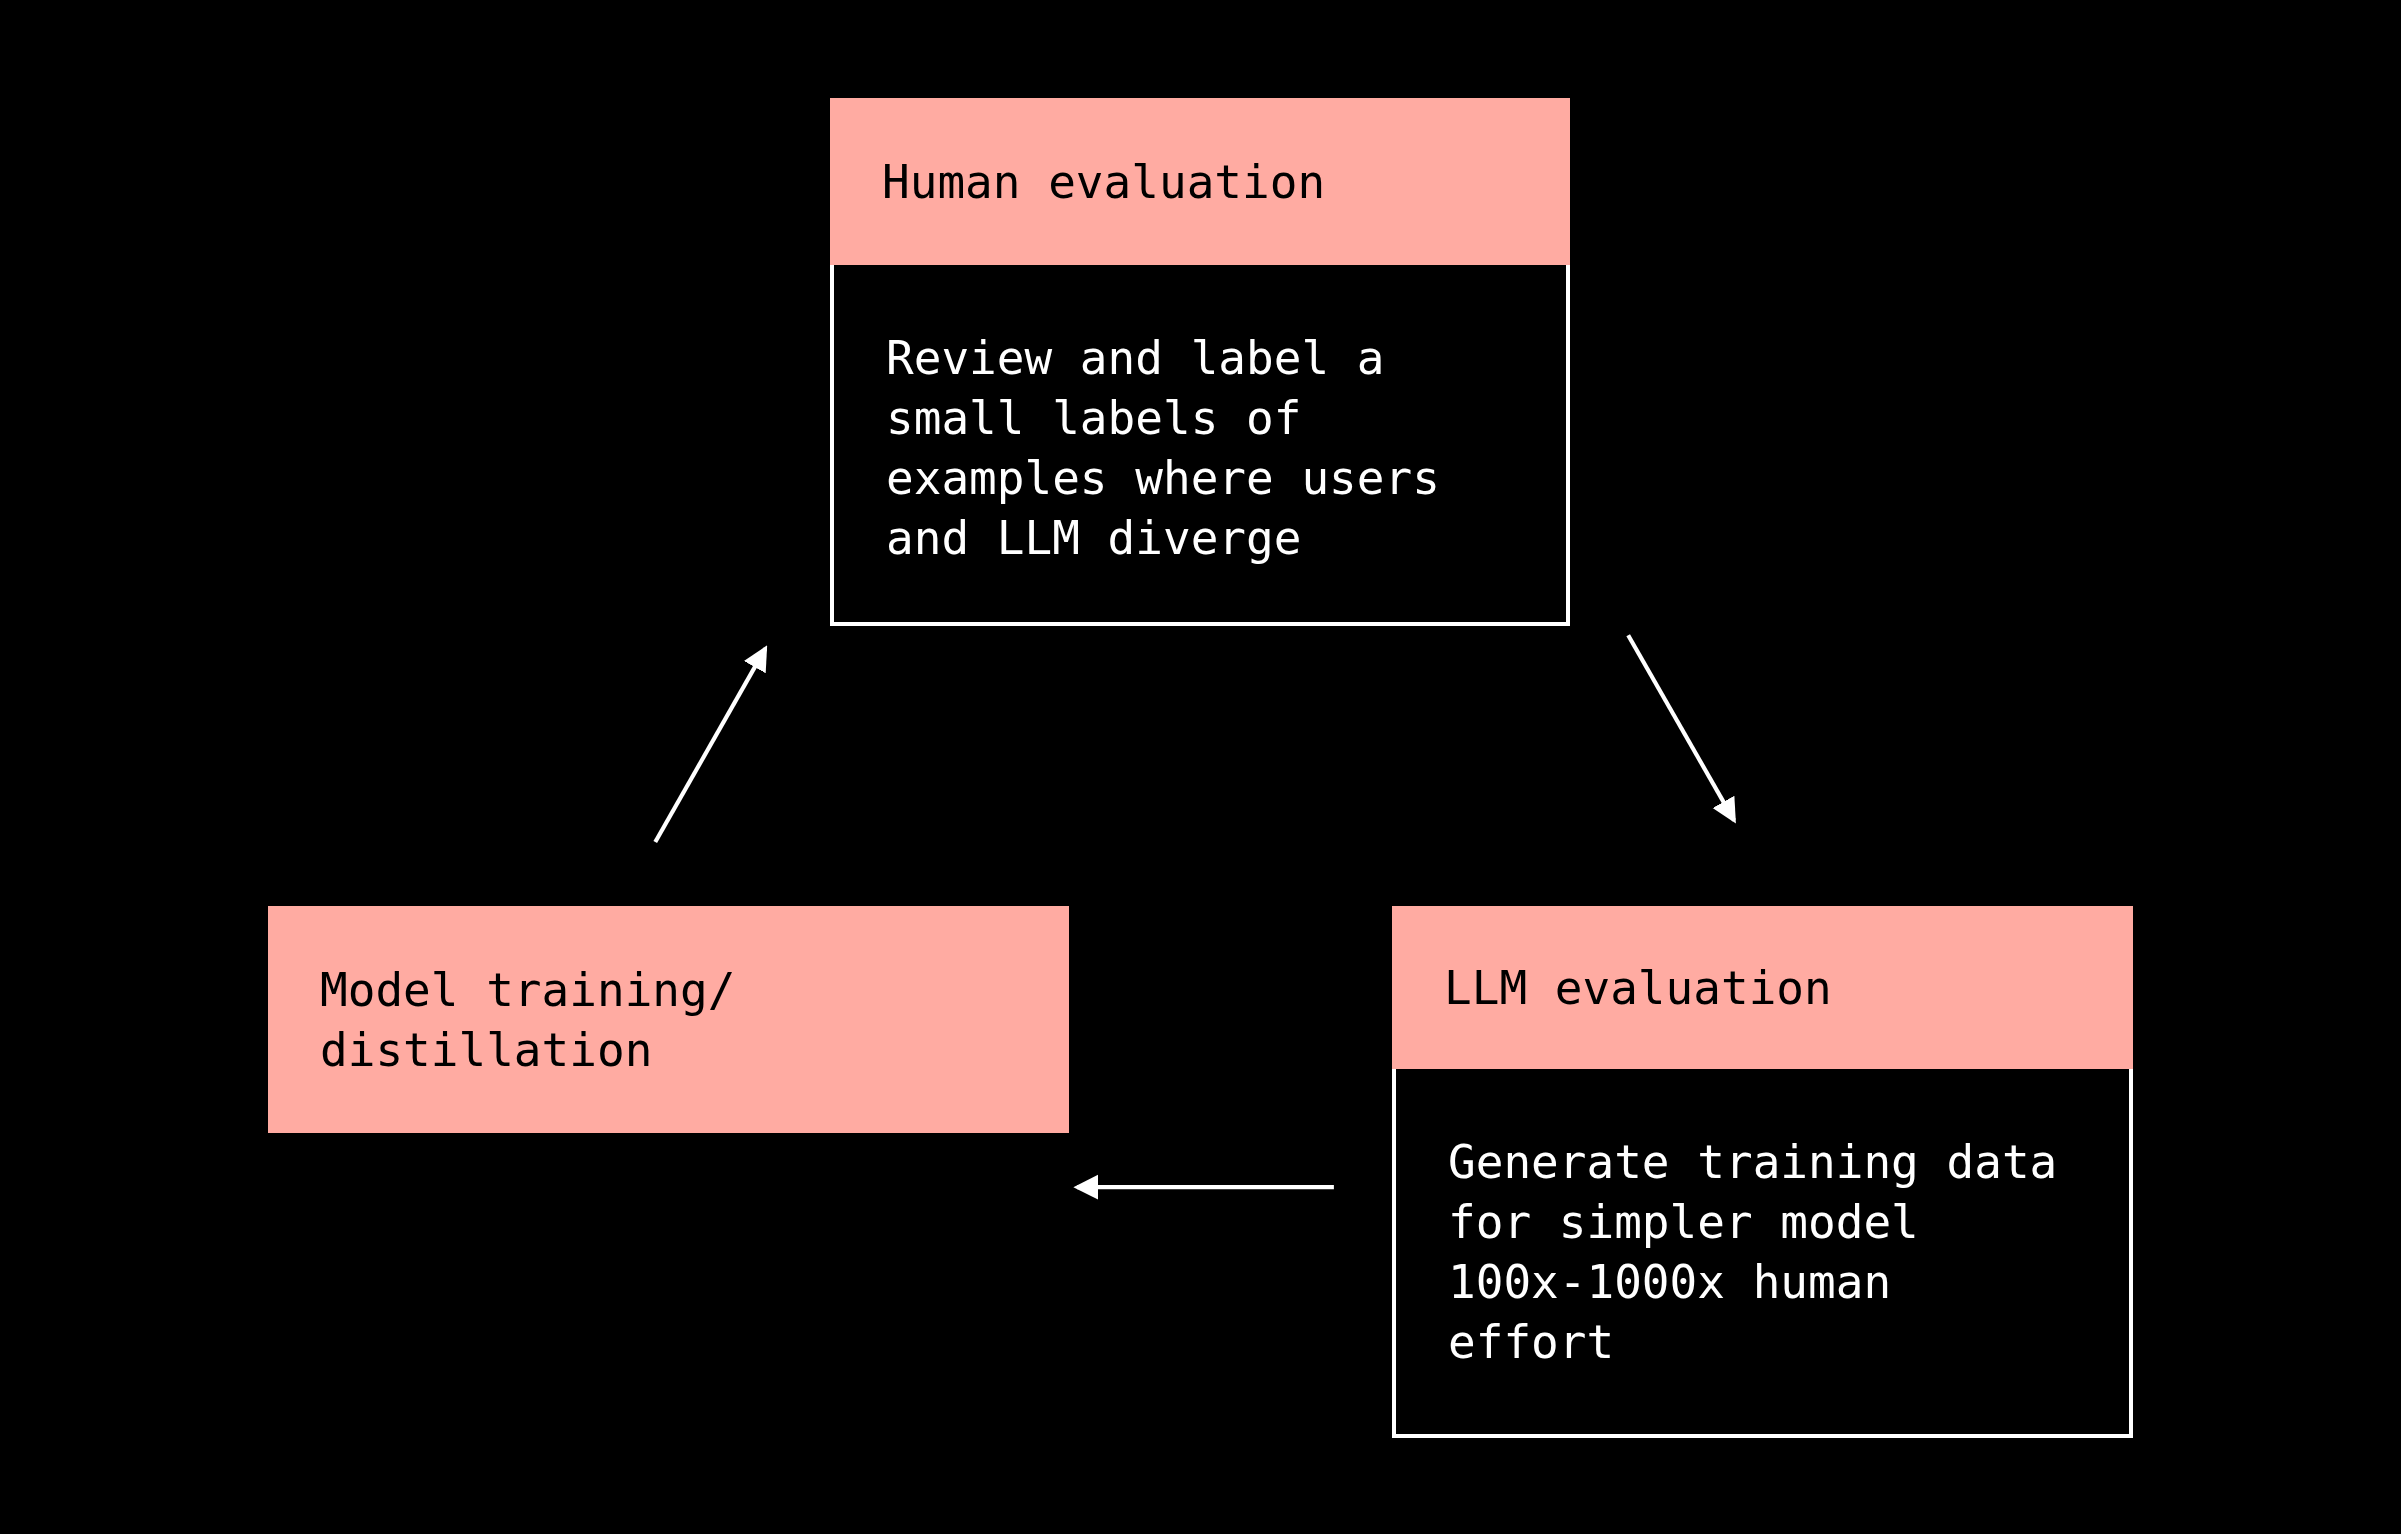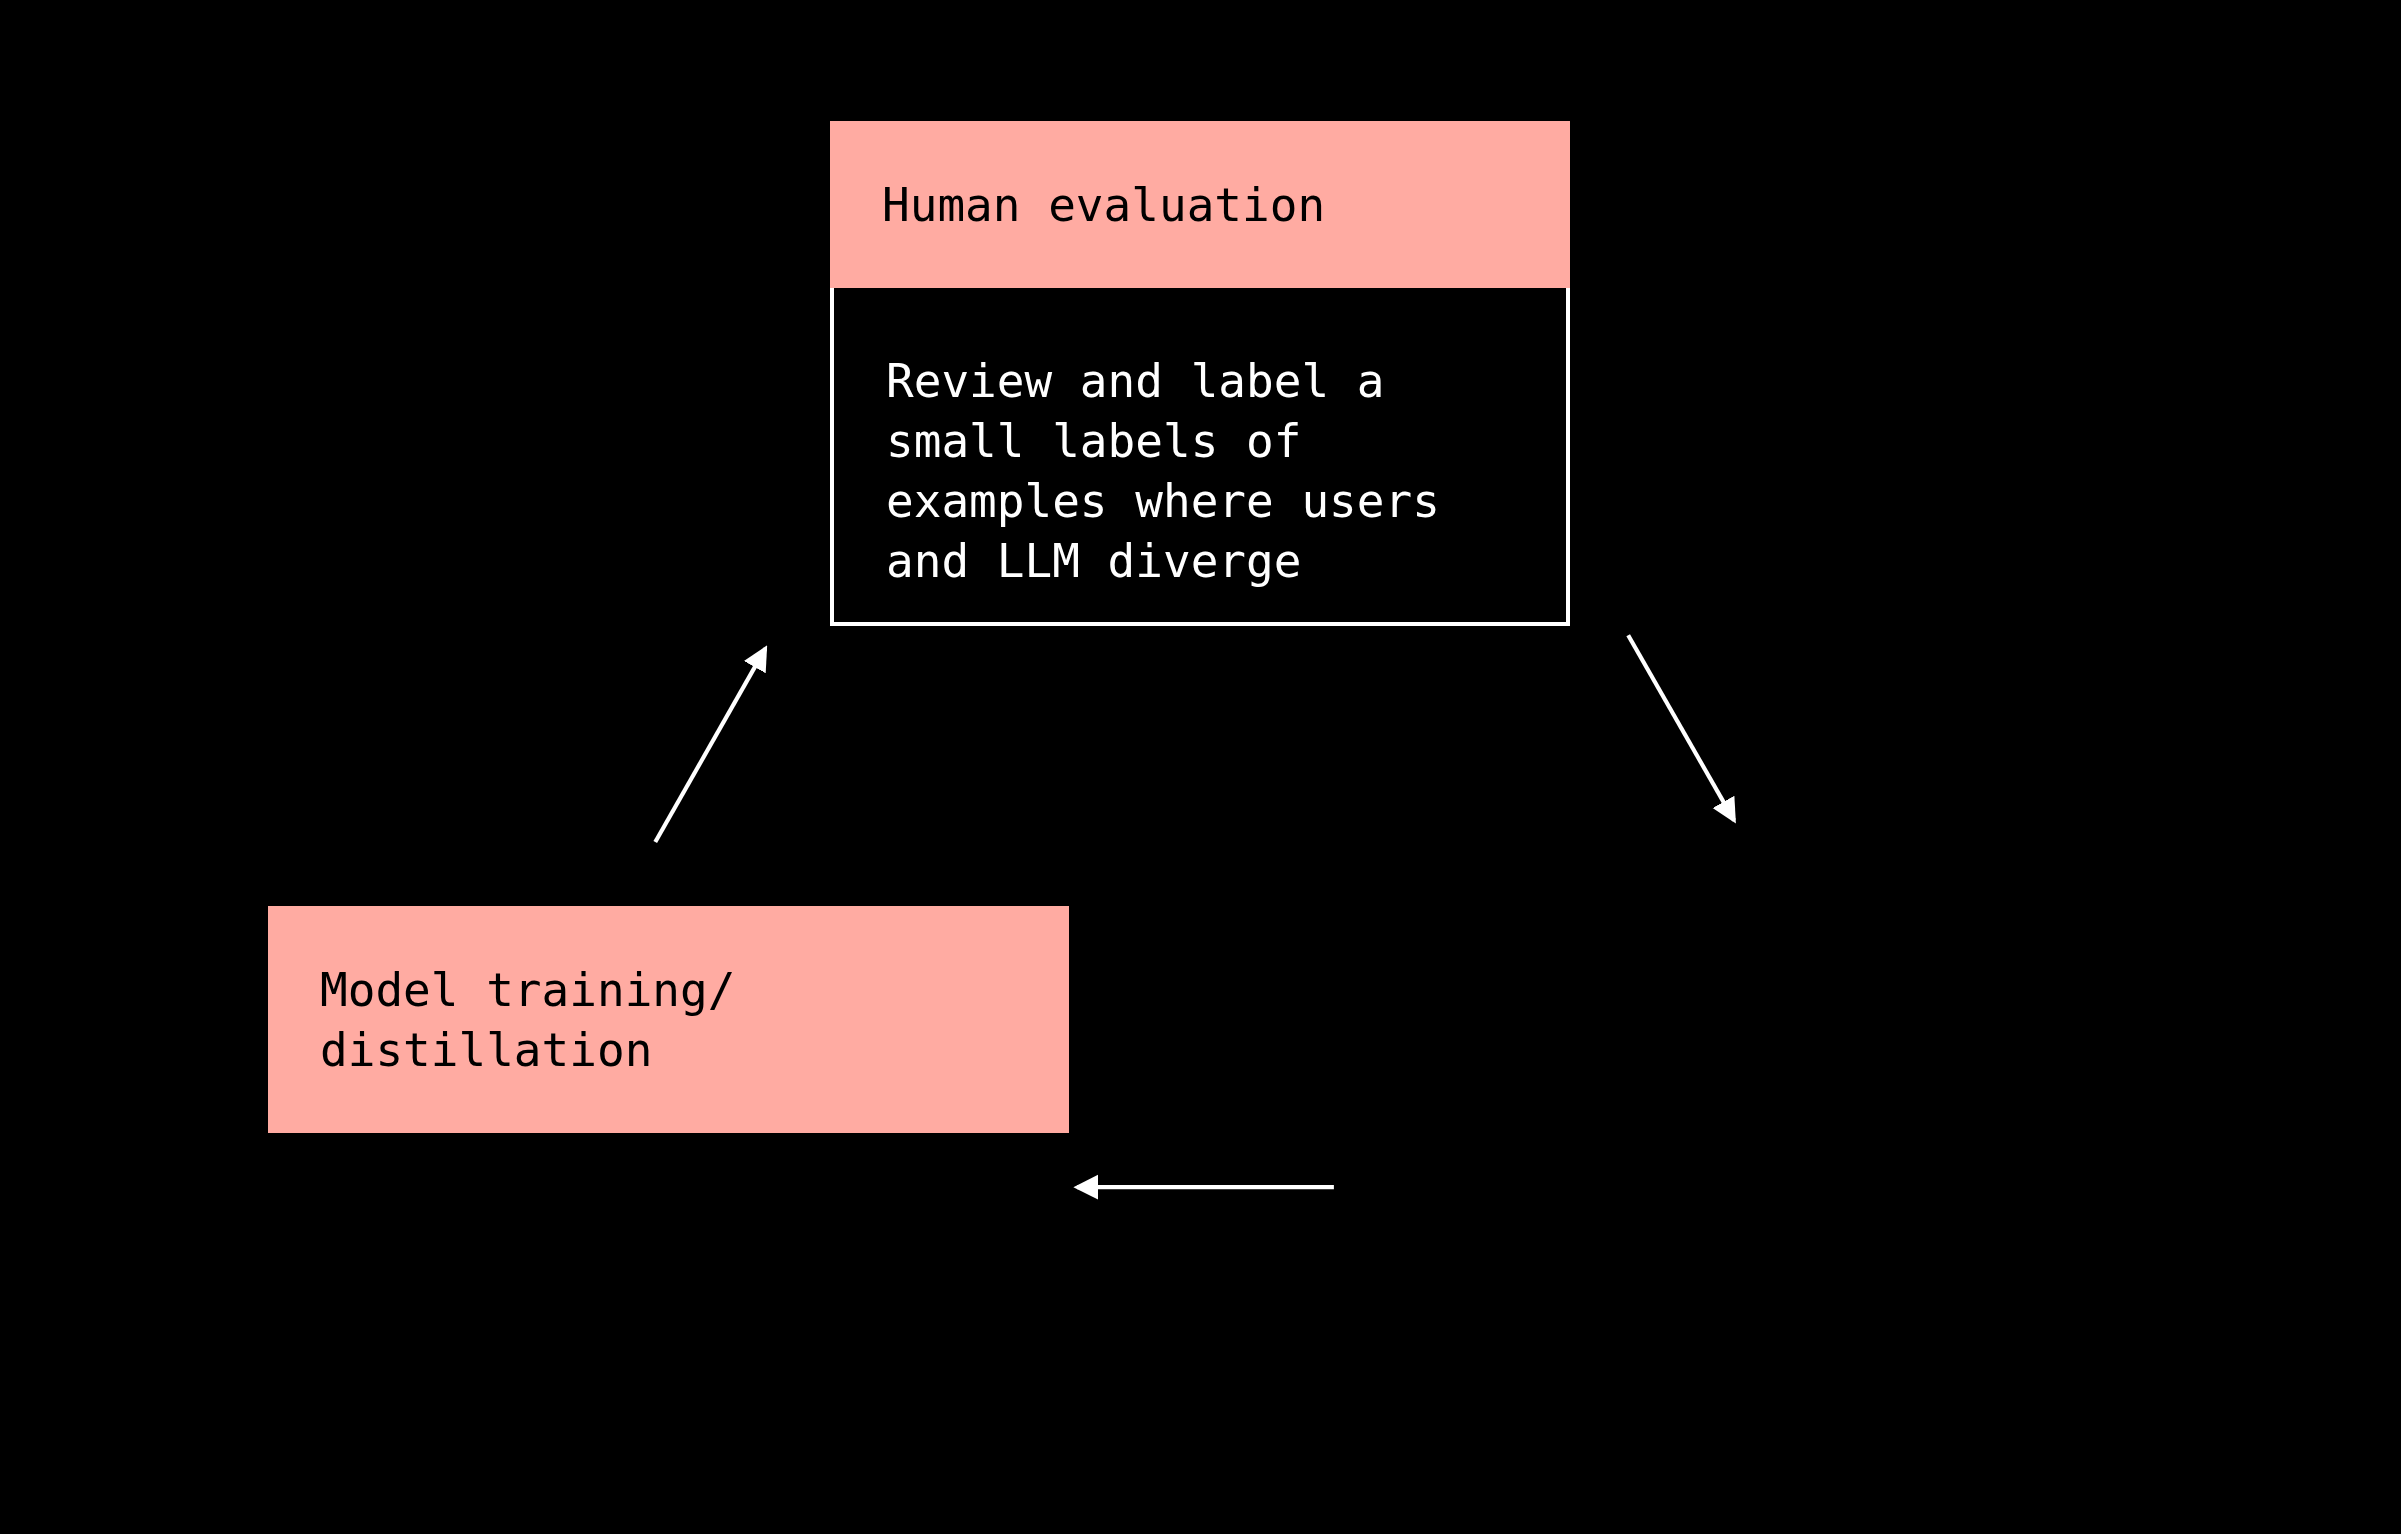--- a/index.html
+++ b/index.html
@@ -39,21 +39,21 @@
     border-top: none;
     padding: 63px 16.7px 16.7px 52px;
     font-size: 46px;
     line-height: 60px;
     white-space: pre-line;
     box-sizing: border-box;
     flex: 1;
   }
   
   .card-human { left: 830px;  top: 98px;  width: 740px; height: 528px; }
-  .card-human  .card-header { height: 167px; margin-top: 23px; }
+  .card-human  .card-header { height: 167px; }
   .card-model { left: 268px;  top: 906px; width: 801px; height: 532px; }
   .card-model  .card-header { height: 227px; }
   .card-llm   { left: 1392px; top: 906px; width: 741px; height: 532px; }
   .card-llm    .card-header { height: 163px; }
 
   .arrow-layer {
     position: absolute;
     left: 0; top: 0;
     width: 2401px;
     height: 1534px;
@@ -82,15 +82,22 @@
 small labels of
 examples where users
 and LLM diverge</div>
   </div>
 
   <div class="card card-model">
     <div class="card-header">Model training/
 distillation</div>
   </div>
 
+  <div class="card card-llm">
+    <div class="card-header">LLM evaluation</div>
+    <div class="card-body">Generate training data
+for simpler model
+100x-1000x human
+effort</div>
+  </div>
 
 </div>
 
 
 </body></html>

